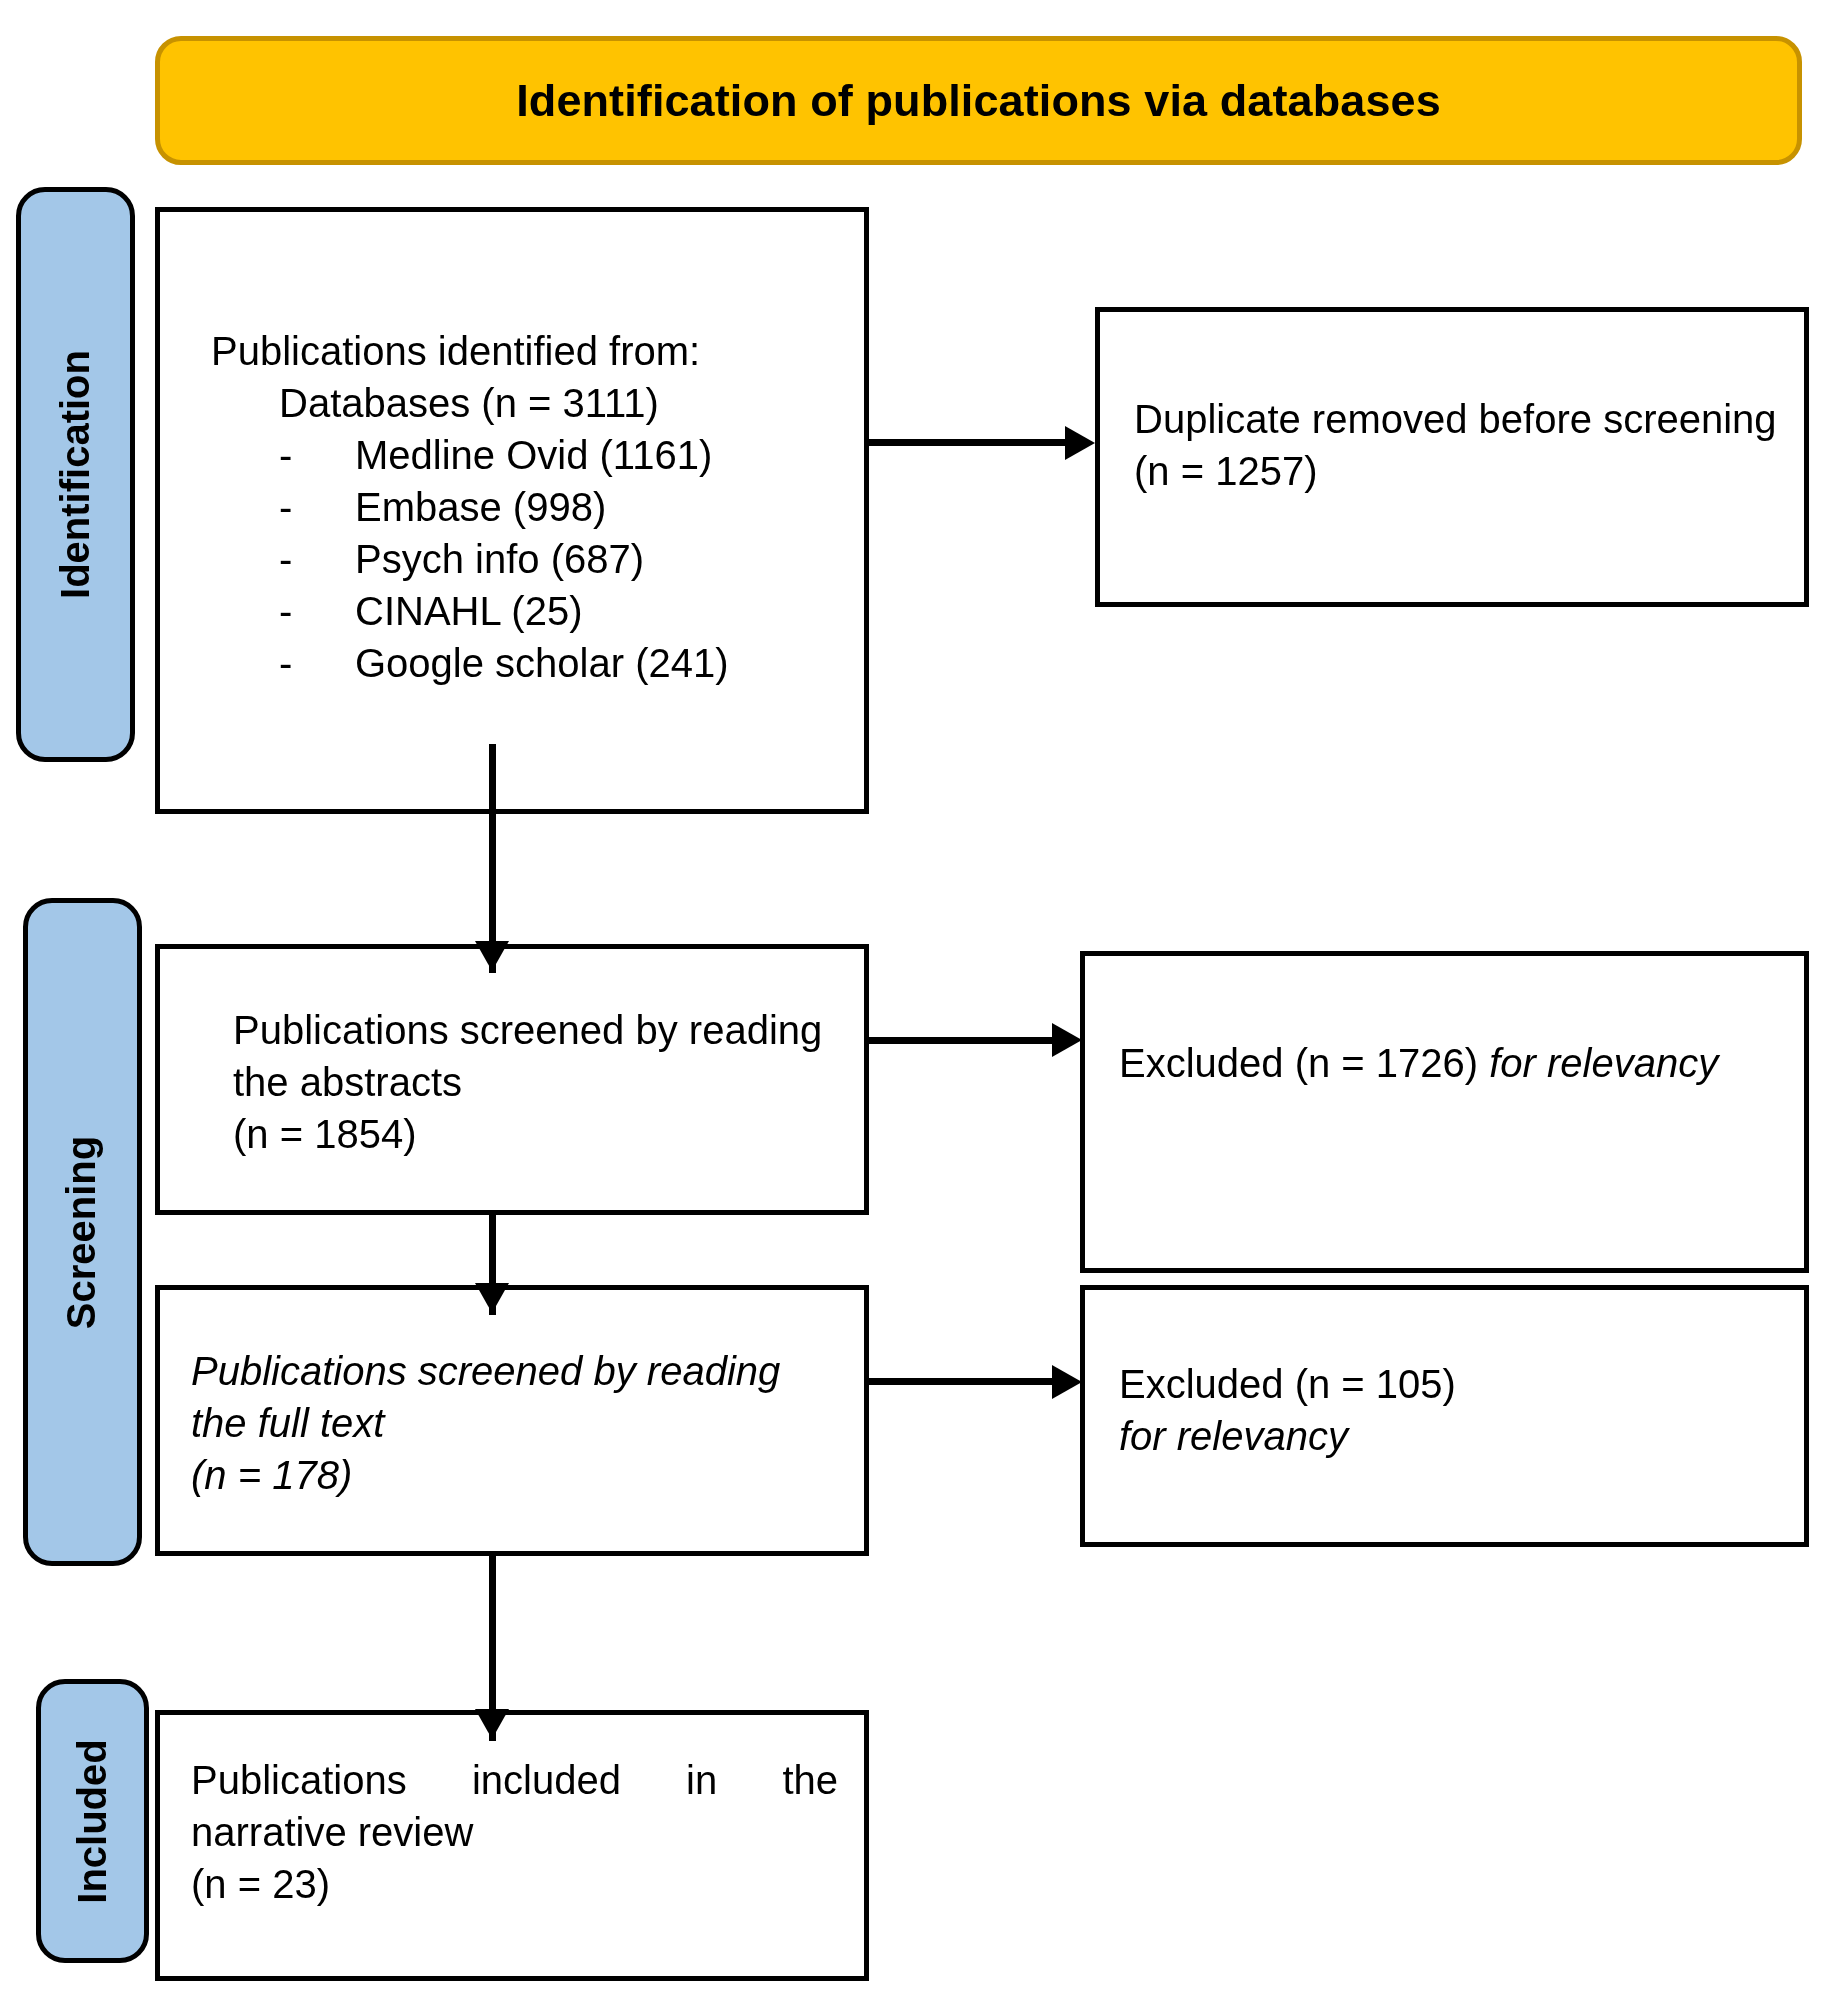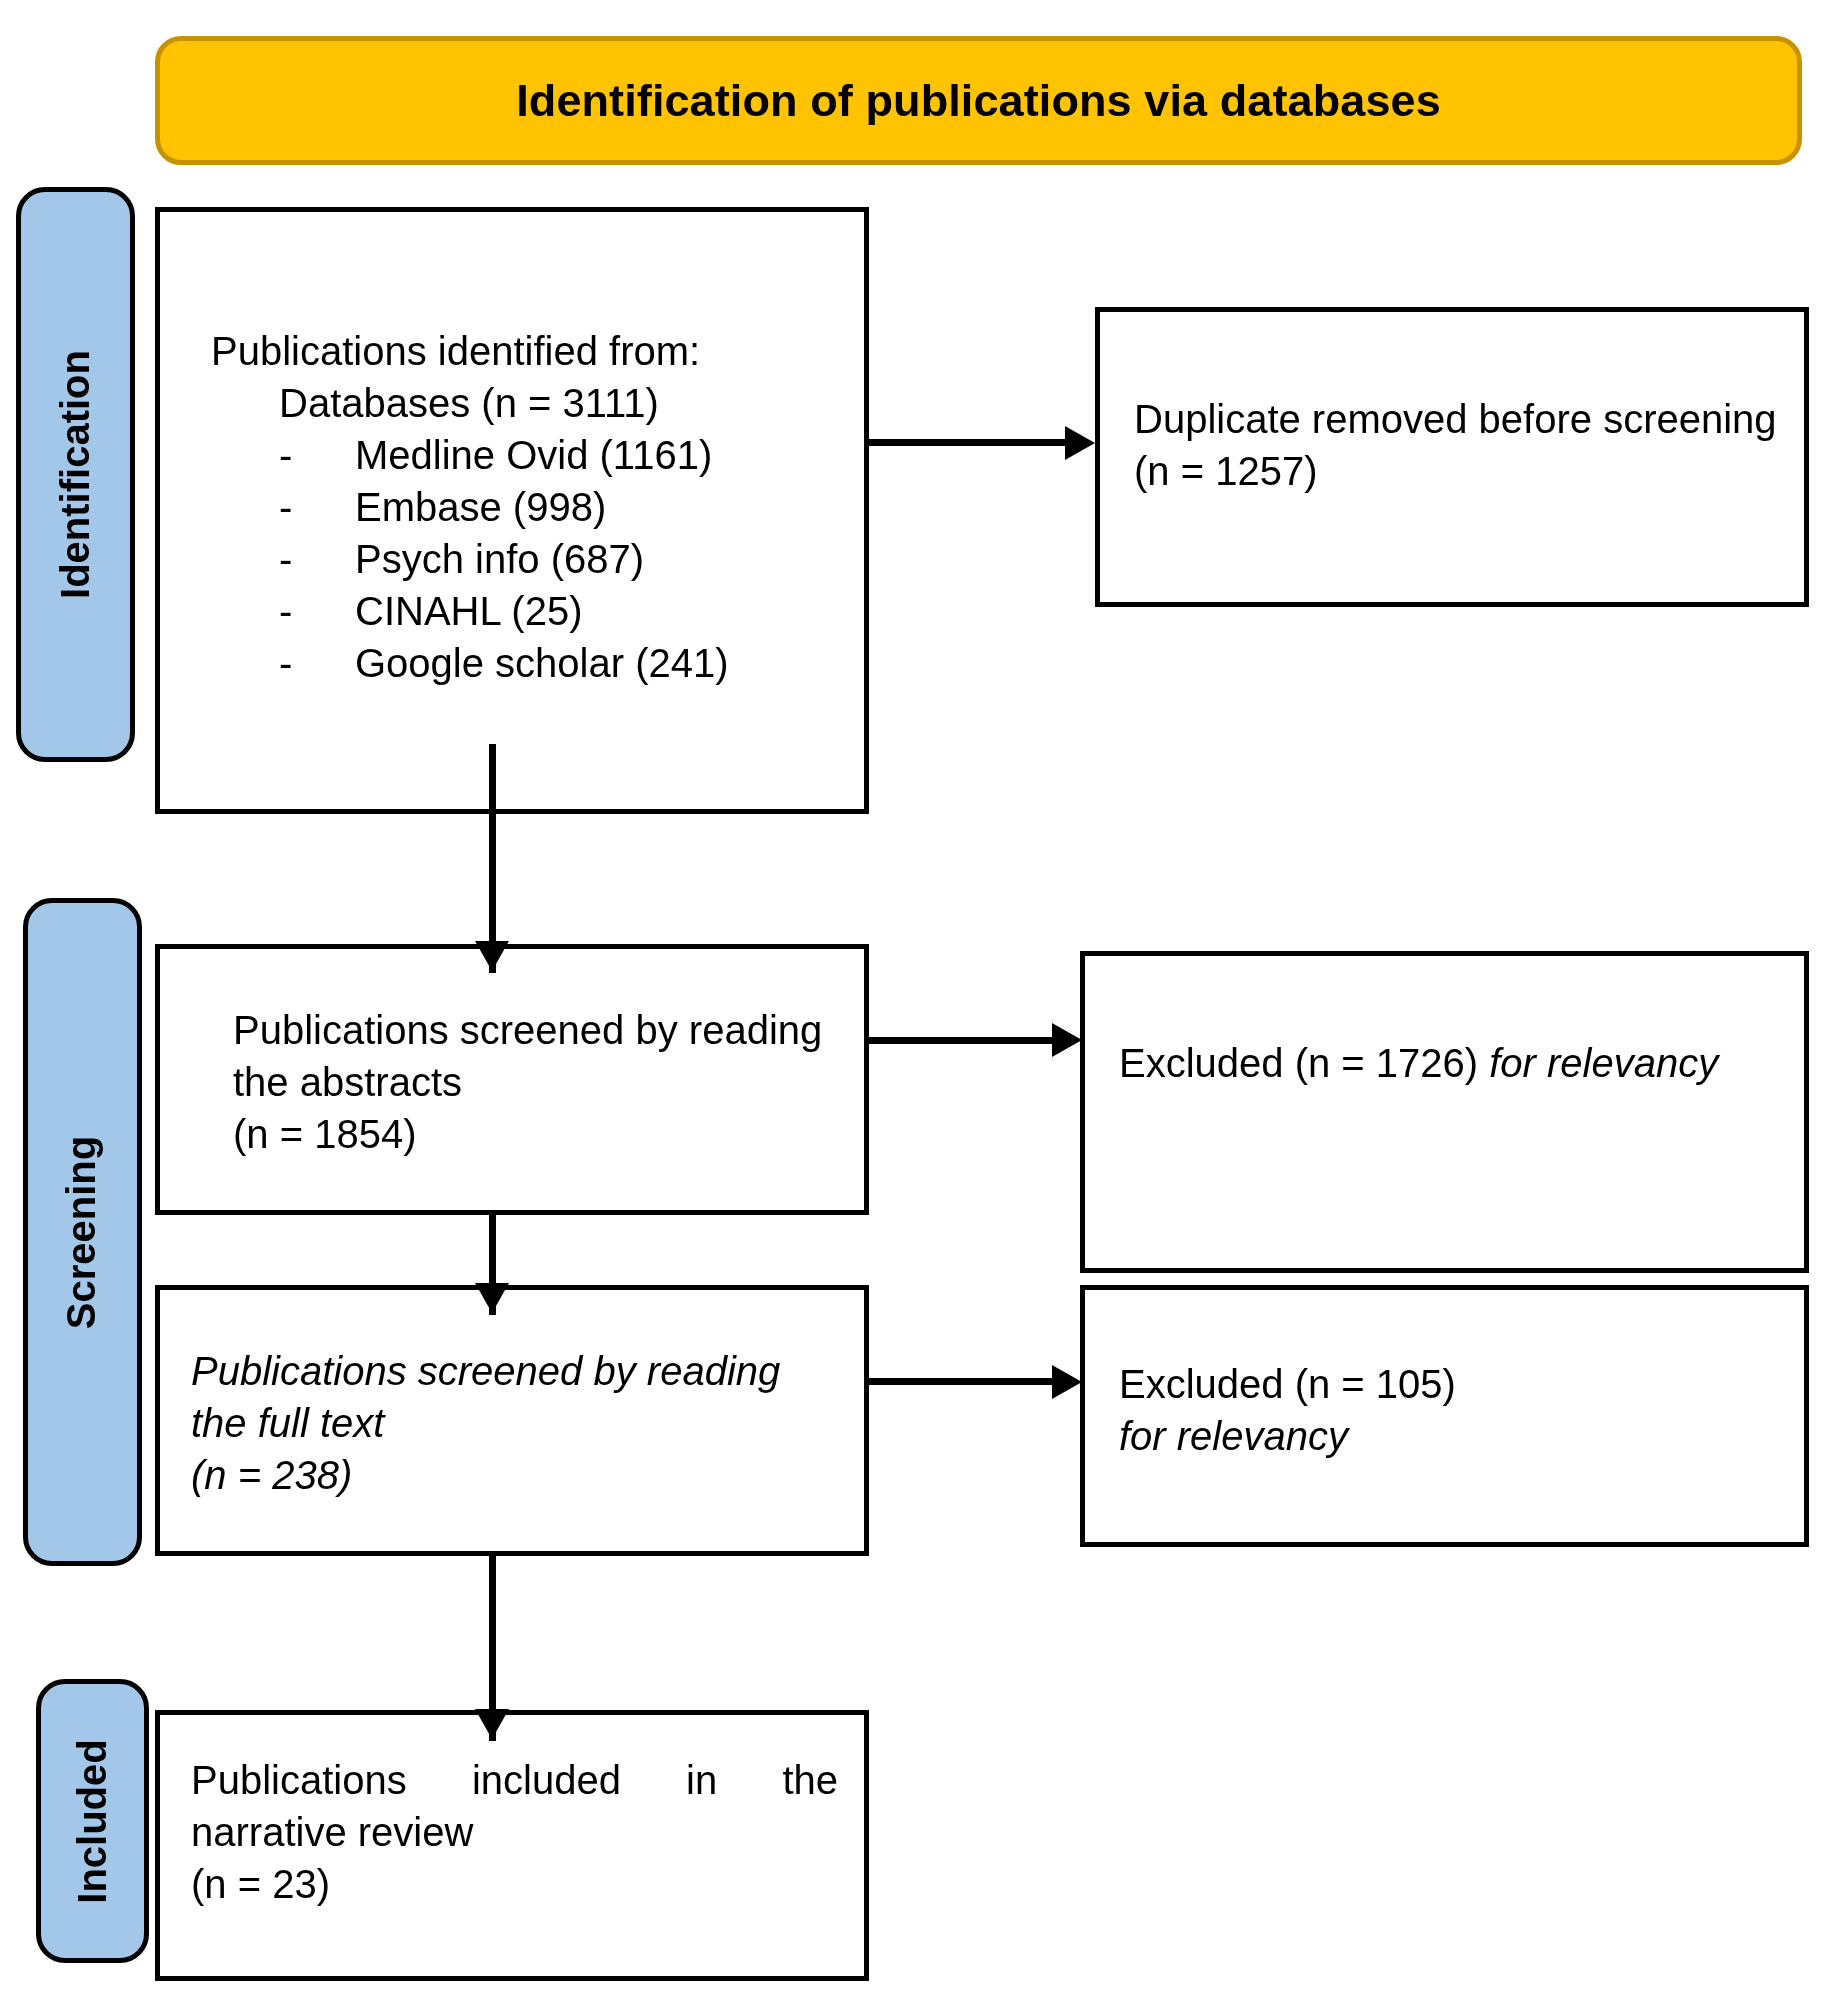--- a/index.html
+++ b/index.html
@@ -207,21 +207,21 @@
       <div>
         <span>Excluded (n = 1726)</span>
         <span class="ital">for relevancy</span>
       </div>
     </div>
   </div>
 
   <div class="flow-box" id="box-screen-fulltext">
     <div class="flow-box-inner flow-box-text">
       <div>Publications screened by reading the full text</div>
-      <div>(n = 238)</div>
+      <div>(n = 178)</div>
     </div>
   </div>
 
   <div class="flow-box" id="box-excluded-fulltext">
     <div class="flow-box-inner flow-box-text">
       <div>Excluded (n = 105)</div>
       <div class="ital">for relevancy</div>
     </div>
   </div>
 

